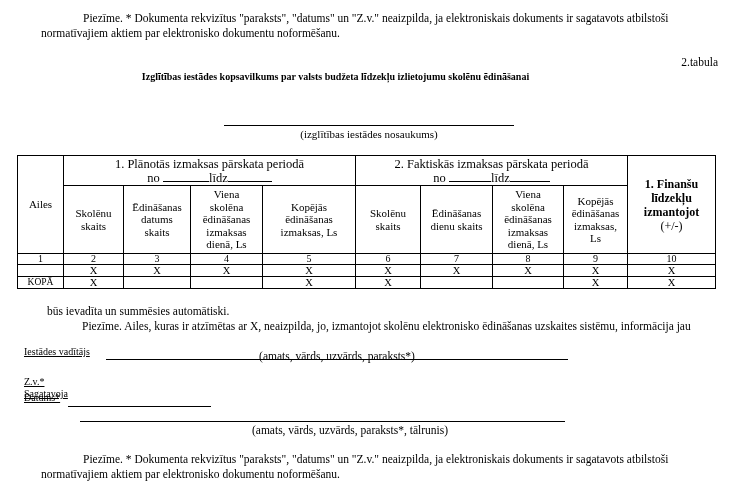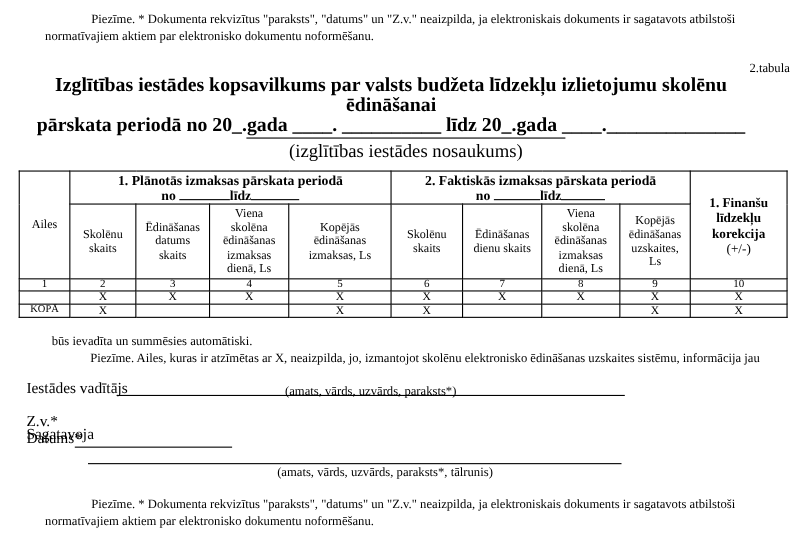--- a/index.html
+++ b/index.html
@@ -7,55 +7,54 @@
     width: 730px; height: 486px; position: relative; overflow: hidden;
     font-family: "Liberation Serif", "DejaVu Serif", serif;
     color: #000; font-size: 11.5px;
   }
   .abs { position: absolute; }
   .note { left: 17px; width: 700px; line-height: 15px; font-size: 11.5px; margin-left: 24px; }
   .note .indent { display: inline-block; width: 42px; }
   .tabula { right: 12px; top: 56px; font-size: 11.5px; }
   .title {
     left: 0; width: 671px; top: 68px; text-align: center;
-    font-weight: bold; font-size: 18px; line-height: 18px; margin-left: 20px;
+    font-weight: bold; font-size: 10px; line-height: 18px;
   }
   .inst-line { left: 224px; top: 125px; width: 290px; border-top: 1px solid #000; }
-  .inst-caption { left: 224px; top: 128px; width: 290px; text-align: center; font-size: 17px; }
+  .inst-caption { left: 224px; top: 128px; width: 290px; text-align: center; font-size: 11px; }
 
   table.grid {
     position: absolute; left: 17px; top: 155px;
     border-collapse: collapse; table-layout: fixed;
     font-size: 11px; line-height: 12.5px;
   }
   table.grid td {
     border: 1px solid #000; text-align: center; vertical-align: middle;
     padding: 0 1px;
   }
-  table.grid .grp { font-weight: bold; font-size: 12.5px; line-height: 14px; margin-top: 28px; }
+  table.grid .grp { font-weight: normal; font-size: 12.5px; line-height: 14px; margin-top: 28px; }
   table.grid .bold { font-weight: bold; font-size: 12px; line-height: 14px; }
   .ul { display: inline-block; border-bottom: 1px solid #000; height: 10px; vertical-align: baseline; }
 
-  .sig-label { font-size: 14px; }
+  .sig-label { font-size: 10px; text-decoration: underline; }
   .sig-line { border-top: 1px solid #000; }
   .caption { font-size: 11.5px; text-align: center; }
 </style>
 </head>
 <body>
 
 <div class="abs note" style="top:11px;">
   <div><span class="indent"></span><span>Piezīme. * Dokumenta rekvizītus "paraksts", "datums" un "Z.v." neaizpilda, ja elektroniskais dokuments ir sagatavots atbilstoši</span></div>
   <div>normatīvajiem aktiem par elektronisko dokumentu noformēšanu.</div>
 </div>
 
 <div class="abs tabula">2.tabula</div>
 
 <div class="abs title">
   <div>Izglītības iestādes kopsavilkums par valsts budžeta līdzekļu izlietojumu skolēnu ēdināšanai</div>
-  <div>pārskata periodā no 20_.gada ____. __________ līdz 20_.gada ____.______________</div>
 </div>
 
 <div class="abs inst-line"></div>
 <div class="abs inst-caption">(izglītības iestādes nosaukums)</div>
 
 <table class="grid">
   <colgroup>
     <col style="width:46px">
       <col style="width:60px">
       <col style="width:67px">
@@ -76,21 +75,21 @@
         <span class="ul" style="width:46px"></span><span>līdz</span><span class="ul" style="width:44px"></span></div>
     </td>
     <td colspan="4" class="grp">
       <div>2. Faktiskās izmaksas pārskata periodā</div>
       <div><span>no</span>
         <span class="ul" style="width:42px"></span><span>līdz</span><span class="ul" style="width:40px"></span></div>
     </td>
     <td rowspan="2" class="bold">
       <div>1. Finanšu</div>
       <div>līdzekļu</div>
-      <div>korekcija</div>
+      <div>izmantojot</div>
       <div style="font-weight:normal">(+/-)</div>
     </td>
   </tr>
   <tr style="height:68px">
     <td>
           <div>Skolēnu</div>
           <div>skaits</div>
         </td>
     <td>
           <div>Ēdināšanas</div>
@@ -120,21 +119,21 @@
     <td>
           <div>Viena</div>
           <div>skolēna</div>
           <div>ēdināšanas</div>
           <div>izmaksas</div>
           <div>dienā, Ls</div>
         </td>
     <td>
           <div>Kopējās</div>
           <div>ēdināšanas</div>
-          <div>uzskaites,</div>
+          <div>izmaksas,</div>
           <div>Ls</div>
         </td>
   </tr>
   <tr style="height:11px;font-size:10px;line-height:10px">
     <td>1</td>
     <td>2</td>
     <td>3</td>
     <td>4</td>
     <td>5</td>
     <td>6</td>

